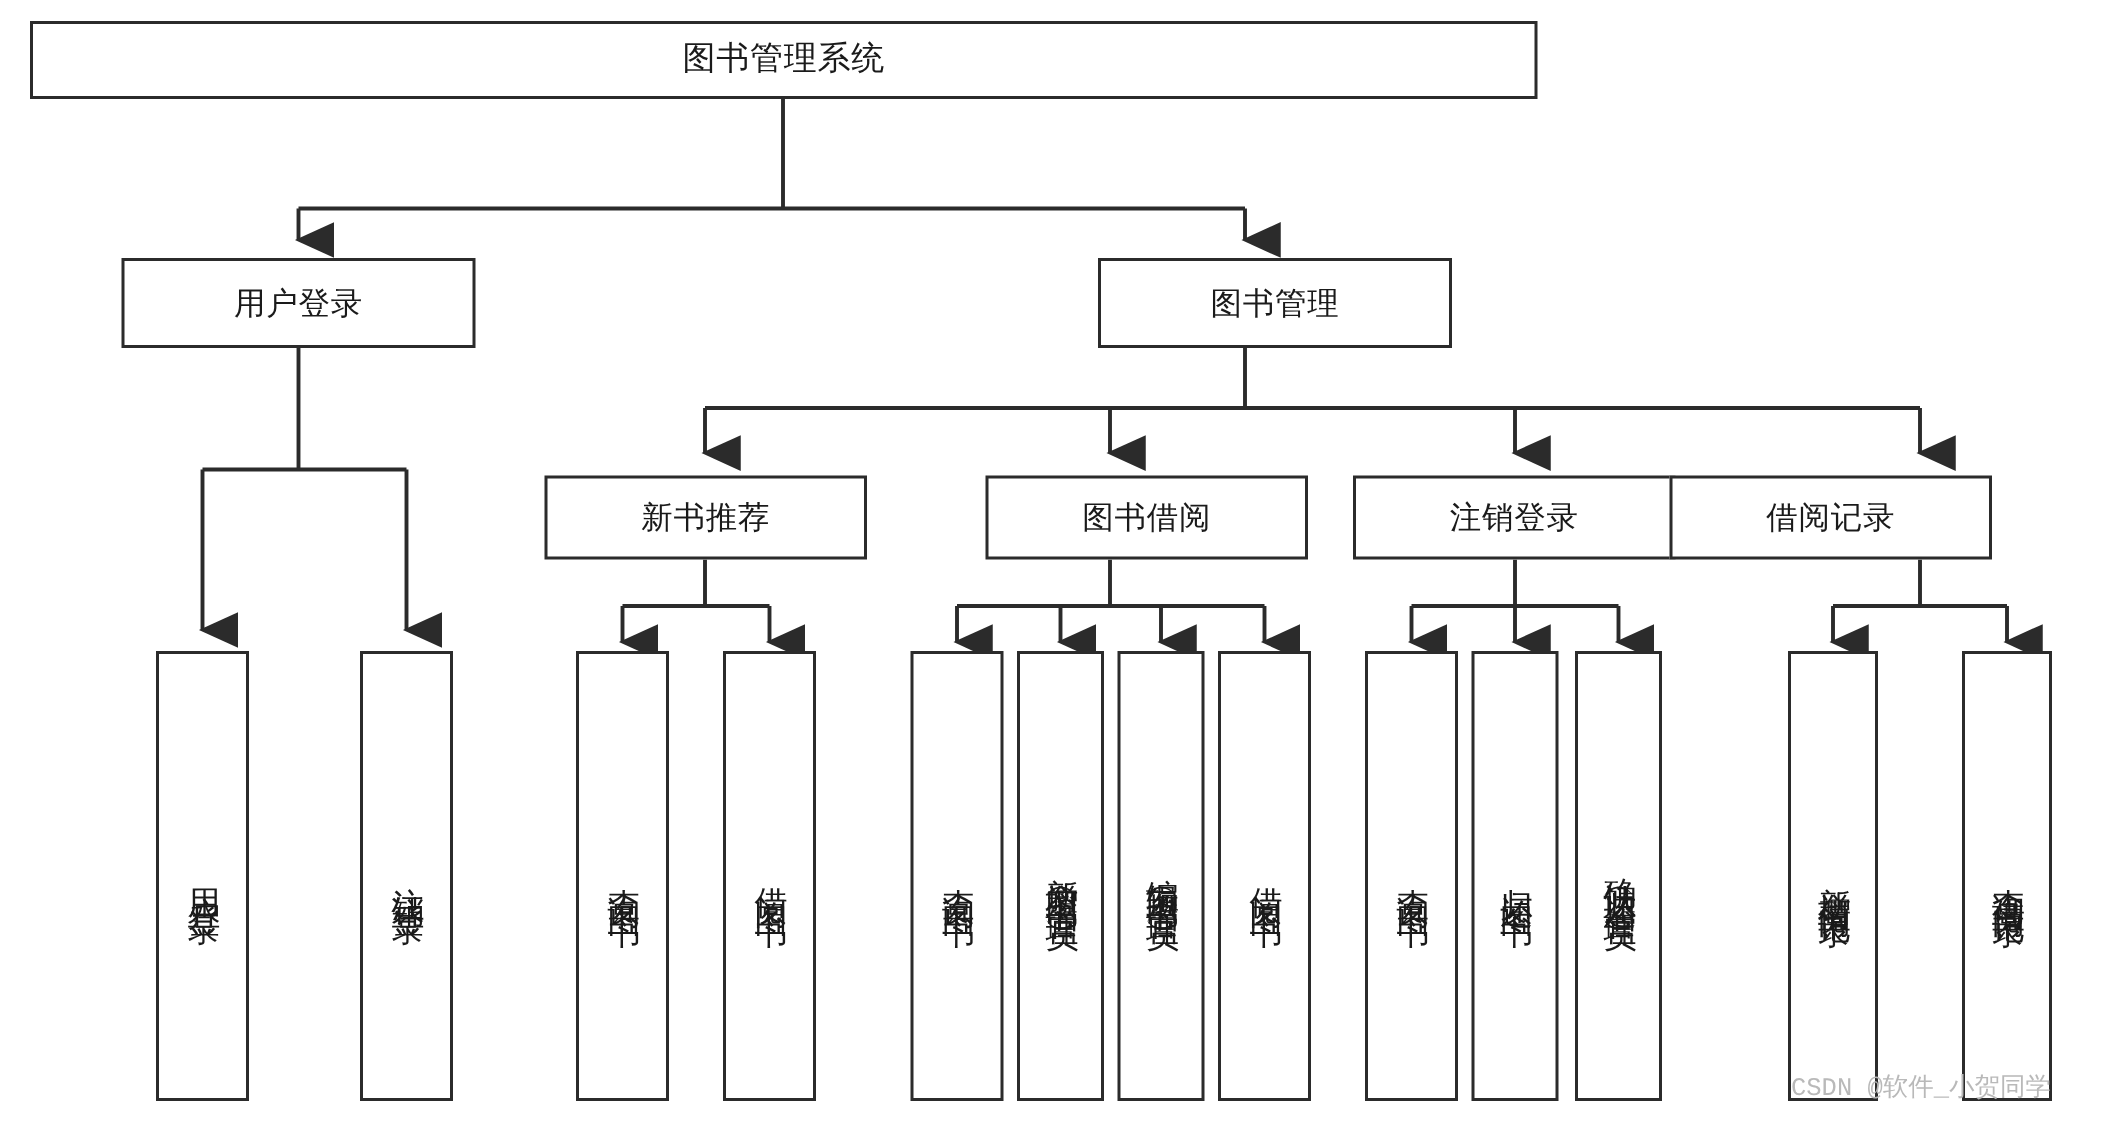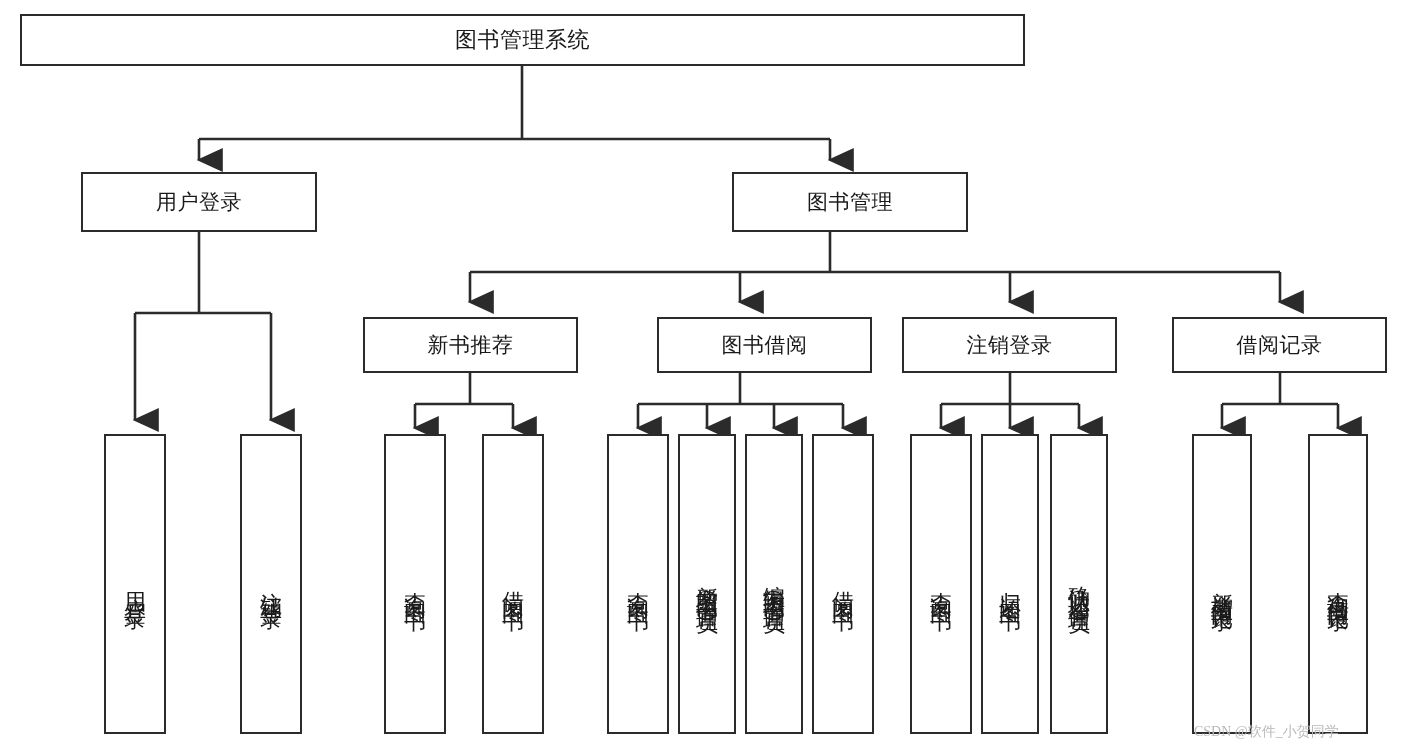--- a/index.html
+++ b/index.html
@@ -66,25 +66,24 @@
     white-space: nowrap;
     max-height: 280px;
   }
   .node.v.tall .lbl {
     max-height: 290px;
     letter-spacing: 4px;
   }
   .watermark {
     position: absolute;
     color: #b9b9b9;
-    font-size: 14px;
+    font-size: 17px;
     white-space: nowrap;
     z-index: 5;
-    font-family: Liberation Serif, serif;
-    margin-top: 10px;
+    font-family: Liberation Mono, monospace;
   }
 </style>
 </head>
 <body>
 
 <div id="canvas">
 
   <svg id="wires" viewBox="0 0 1405 747" xmlns="http://www.w3.org/2000/svg">
     <defs>
       <marker id="arrow" viewBox="0 0 12 12" refX="6" refY="10" markerWidth="11" markerHeight="11" orient="auto-start-reverse">
@@ -154,21 +153,21 @@
   </div>
 
   <div class="node h" style="left:633px; top:317px; width:215px; height:56px;margin-left:24px;">
     <span class="lbl">图书借阅</span>
   </div>
 
   <div class="node h" style="left:902px; top:317px; width:215px; height:56px;">
     <span class="lbl">注销登录</span>
   </div>
 
-  <div class="node h" style="left:1172px; top:317px; width:215px; height:56px;justify-content:center;">
+  <div class="node h" style="left:1113px; top:317px; width:215px; height:56px;justify-content:center;">
     <span class="lbl">借阅记录</span>
   </div>
 
   <div class="node v" style="left:104px; top:434px; width:62px; height:300px;">
     <span class="lbl">用户登录</span>
   </div>
   <div class="node v" style="left:240px; top:434px; width:62px; height:300px;">
     <span class="lbl">注销登录</span>
   </div>
 

